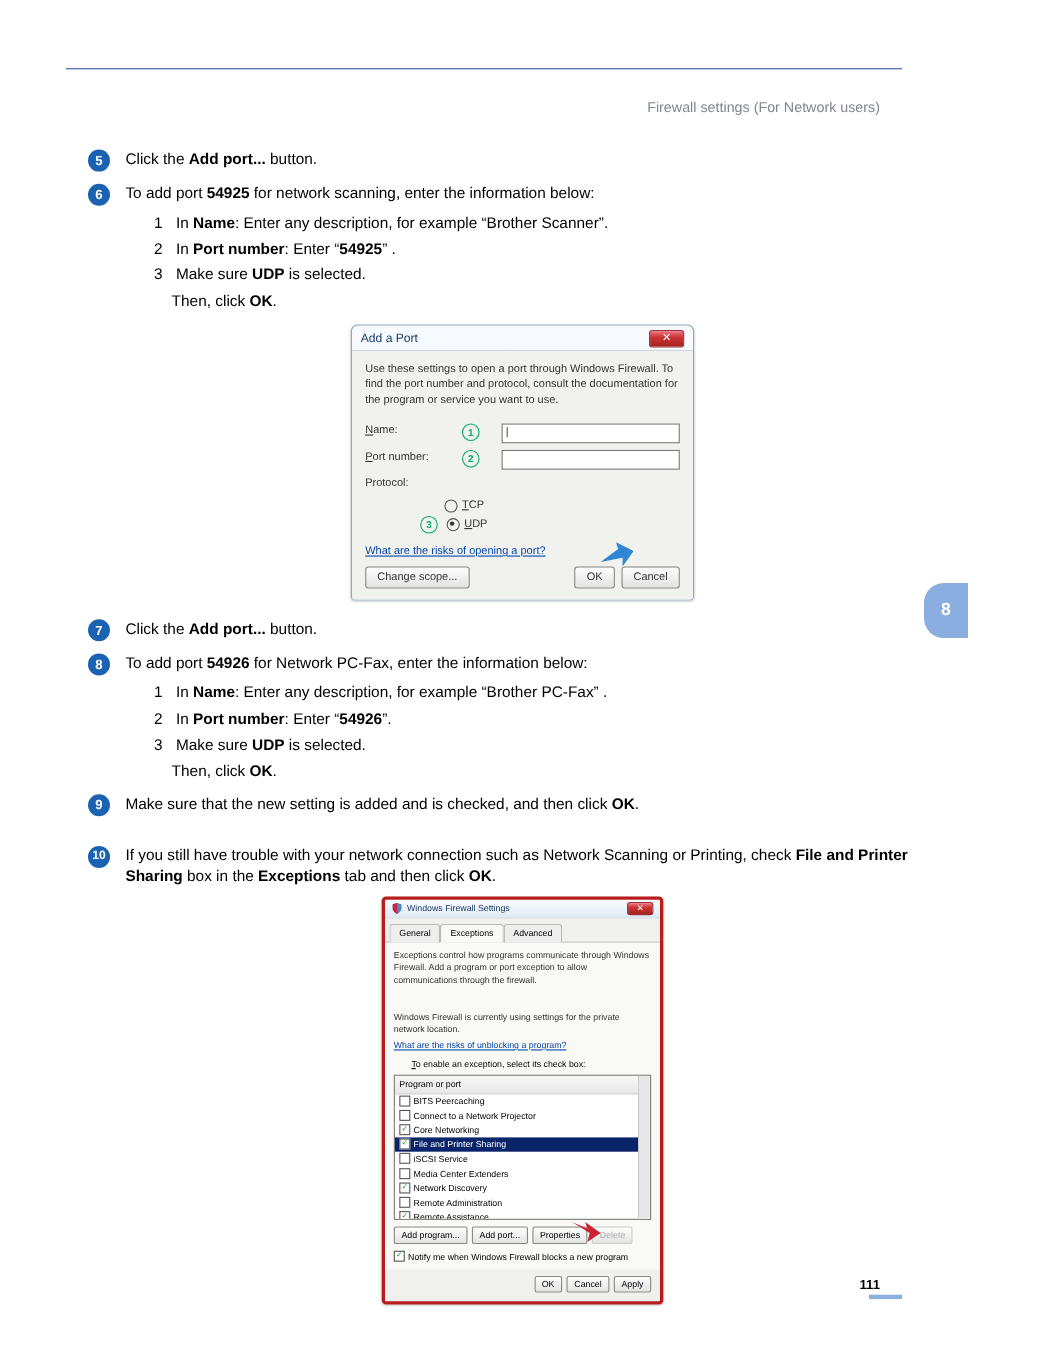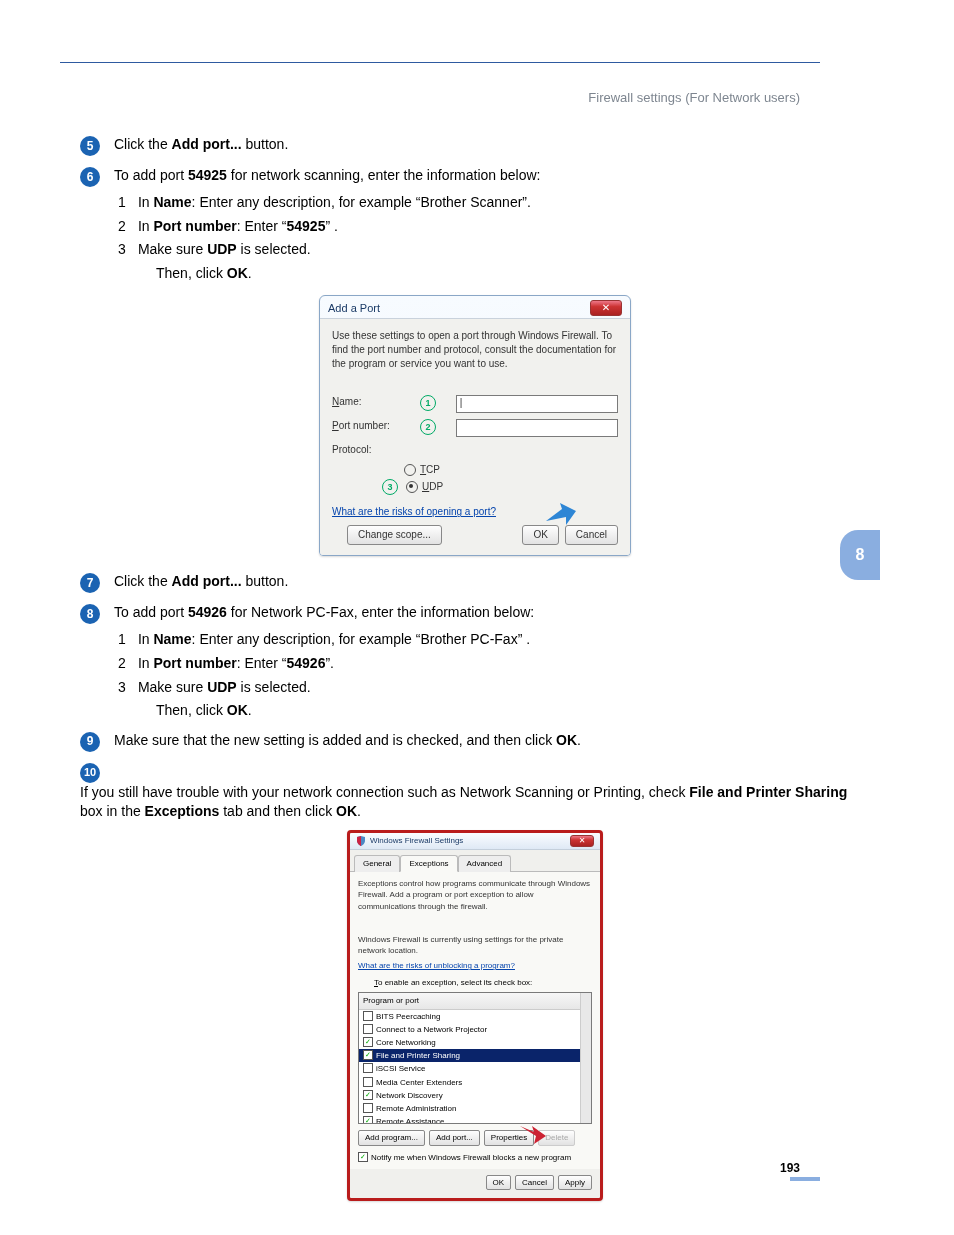--- a/index.html
+++ b/index.html
@@ -37,21 +37,21 @@
     width: 790px;
     font-size: 14px;
     line-height: 1.4;
   }
   .step {
     display: flex;
     align-items: flex-start;
     margin-bottom: 6px;
   }
   .sub {
-    margin-left: 38px;
+    margin-left: 60px;
     margin-bottom: 4px;
   }
   .sub .subnum {
     display: inline-block;
     width: 16px;
   }
   .step-num {
     width: 20px;
     height: 20px;
     border-radius: 50%;
@@ -100,39 +100,39 @@
     justify-content: center;
     font-size: 10px;
     border: 1px solid #933;
   }
   .dlg-body {
     background: #f1f1ee;
     padding: 10px 12px 10px 12px;
     border-top: 1px solid #c9d2dc;
     border-radius: 0 0 3px 3px;
   }
-  .dlg-desc { margin-bottom: 24px; }
+  .dlg-desc { margin-bottom: 14px; }
   .dlg-row { display:flex; align-items:flex-start; margin-bottom:6px;gap:16px; }
   .dlg-label { width: 68px; }
   .dlg-label u { text-decoration: underline; }
   .dlg-input {
     flex:1; height:16px; border:1px solid #7a7a7a; background:#fff;
   }
   .circ {
     display:inline-flex; align-items:center; justify-content:center;
     width:14px; height:14px; border:1.5px solid #0a6; border-radius:50%;
     color:#0a6; font-size:9px; font-weight:bold; margin:0 4px;
   }
   .dlg-radio { display:flex; align-items:center; margin-left:72px; gap:4px; margin-bottom:2px;}
   .radio-dot {
     width:10px;height:10px;border:1px solid #555;border-radius:50%;display:inline-block;position:relative;
   }
   .radio-dot.sel::after{content:'';position:absolute;left:2px;top:2px;width:4px;height:4px;background:#333;border-radius:50%;}
   .dlg-link { color:#0645ad; text-decoration:underline; margin-top:8px; display:inline-block;}
-  .dlg-btnrow { display:flex; gap:6px; margin-top:6px; align-items:flex-end;margin-left:15px;}
+  .dlg-btnrow { display:flex; gap:6px; margin-top:6px; align-items:flex-end;}
   .dlg-btn {
     height:18px; padding:0 10px; font-size:10px; background:linear-gradient(#fefefe,#e2e2e2);
     border:1px solid #888; border-radius:3px; display:inline-flex; align-items:center;
   }
   .dlg-arrow {
     position:absolute; right:54px; bottom:28px;
     fill:#2e86d5;
   }
 
   
@@ -317,21 +317,21 @@
       <span>Then, click </span><b>OK</b><span>.</span>
     </div>
 
     <div class="step" style="margin-top:10px;">
       <span class="step-num">9</span>
       <span class="step-text">
         <span>Make sure that the new setting is added and is checked, and then click </span><b>OK</b><span>.</span>
       </span>
     </div>
 
-    <div class="step" style="margin-top:10px;flex-direction:column;">
+    <div class="step" style="margin-top:26px;">
       <span class="step-num" style="font-size:11px;">10</span>
       <span class="step-text">
         <span>If you still have trouble with your network connection such as Network Scanning or Printing, check </span><b>File and Printer Sharing</b><span> box in the </span><b>Exceptions</b><span> tab and then click </span><b>OK</b><span>.</span>
       </span>
     </div>
 
     <div class="dlg2">
       <div class="dlg2-header">
         <span style="display:flex;align-items:center;gap:4px;">
           <svg class="dlg2-shield" viewBox="0 0 10 10">
@@ -412,15 +412,15 @@
       </div>
       <svg class="dlg2-arrow" width="26" height="22" viewBox="0 0 26 22">
           <polygon points="0,4 14,10 12,4 26,14 14,22 16,14"></polygon>
         </svg>
     </div>
 
   </div>
 
   <div class="thumb">8</div>
 
-  <div class="footer">193</div>
+  <div class="footer">111</div>
   <div class="footer-bar"></div>
 </div>
 
 </body></html>

